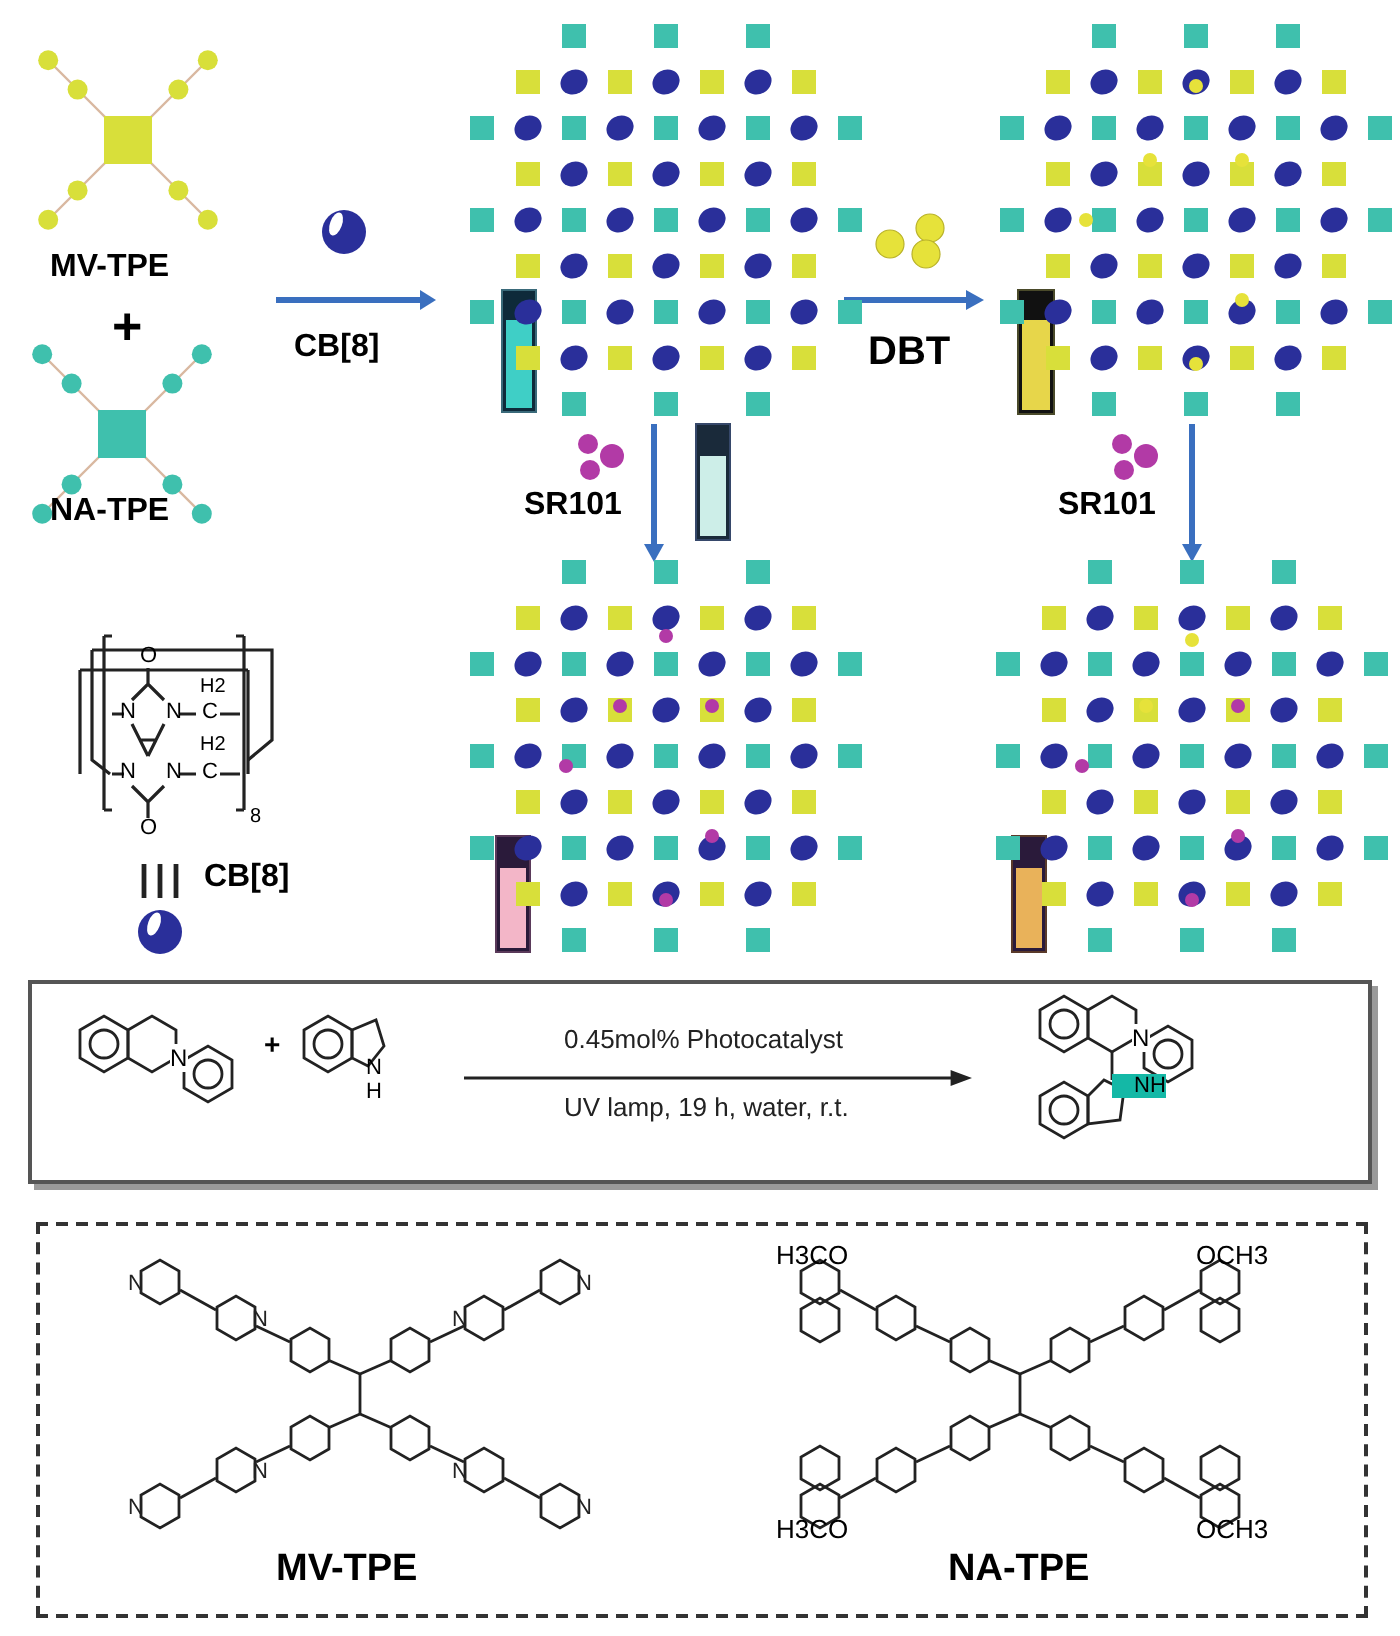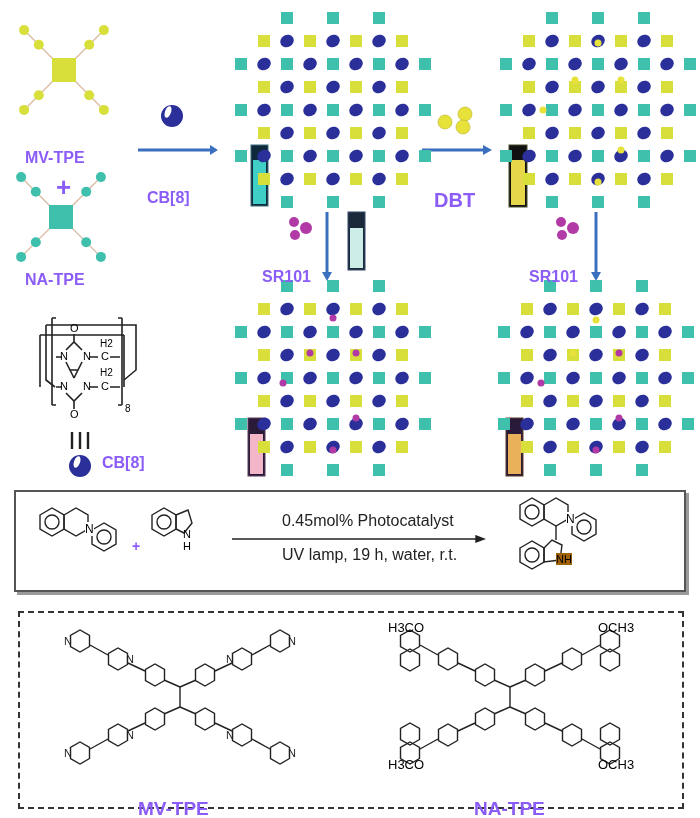--- a/index.html
+++ b/index.html
@@ -1,22 +1,22 @@
 <!DOCTYPE html>
 <html><head>
 <meta charset="utf-8">
 <style>
   html, body { margin:0; padding:0; background:#ffffff; }
   body { width:700px; height:818px; position:relative; overflow:hidden; font-family:"Liberation Sans", sans-serif; }
   .abs { position:absolute; }
-  .lbl { position:absolute; font-weight:bold; color:#8b5cf6; font-family:"Liberation Sans", sans-serif; white-space:nowrap;margin-top:24px; }
+  .lbl { position:absolute; font-weight:bold; color:#000000; font-family:"Liberation Sans", sans-serif; white-space:nowrap; }
   svg { position:absolute; left:0; top:0; overflow:visible; }
   .rxn-box { position:absolute; left:14px; top:490px; width:668px; height:98px; border:2px solid #555; box-shadow:3px 3px 0 #9a9a9a; background:#fff; }
   .dash-box { position:absolute; left:18px; top:611px; width:662px; height:194px; border:2px dashed #333; }
-  .cond { position:absolute; font-size:16px; color:#222; white-space:nowrap; font-family:"Liberation Sans", sans-serif; }
+  .cond { position:absolute; font-size:13px; color:#222; white-space:nowrap; font-family:"Liberation Sans", sans-serif; }
   .chemtxt { font-family:"Liberation Sans", sans-serif; fill:#222; }
 </style>
 </head>
 <body>
 
 <svg width="700" height="818">
 
   <g id="mvblock">
       <line x1="64" y1="70" x2="22" y2="28" stroke="#d9b8a0" stroke-width="1.2"></line>
       <circle cx="38.8" cy="44.8" r="5" fill="#d8df3a"></circle>
@@ -462,21 +462,21 @@
     </g>
   </g>
 </svg>
 <div class="abs" style="left:85px;top:522px;font-size:12px;background:#fff;">N</div>
 <div class="lbl" style="left:132px;top:514px;font-size:14px;">+</div>
 <div class="abs" style="left:183px;top:528px;font-size:11px;">N</div>
 <div class="abs" style="left:183px;top:540px;font-size:11px;">H</div>
 <div class="cond" style="left:282px;top:512px;">0.45mol% Photocatalyst</div>
 <div class="cond" style="left:282px;top:546px;">UV lamp, 19 h, water, r.t.</div>
 <div class="abs" style="left:566px;top:512px;font-size:12px;background:#fff;">N</div>
-<div class="abs" style="left:556px;top:553px;font-size:11px;background:#a16207;">NH</div>
+<div class="abs" style="left:556px;top:537px;font-size:11px;background:#14b8a6;padding-left:11px;">NH</div>
 
 <div class="dash-box"></div>
 <svg width="700" height="818" id="tpe-svg">
   <g id="mvtpe">
       <line x1="180" y1="687" x2="180" y2="707" stroke="#222" stroke-width="1.4"></line>
       <polygon points="164.5,680.5 155.0,686.0 145.5,680.5 145.5,669.5 155.0,664.0 164.5,669.5" fill="none" stroke="#222" stroke-width="1.4"></polygon>
       <line x1="180" y1="687" x2="164" y2="680" stroke="#222" stroke-width="1.4"></line>
       <polygon points="127.5,664.5 118.0,670.0 108.5,664.5 108.5,653.5 118.0,648.0 127.5,653.5" fill="none" stroke="#222" stroke-width="1.4"></polygon>
       <polygon points="89.5,646.5 80.0,652.0 70.5,646.5 70.5,635.5 80.0,630.0 89.5,635.5" fill="none" stroke="#222" stroke-width="1.4"></polygon>
       <line x1="145" y1="671" x2="128" y2="663" stroke="#222" stroke-width="1.4"></line>

